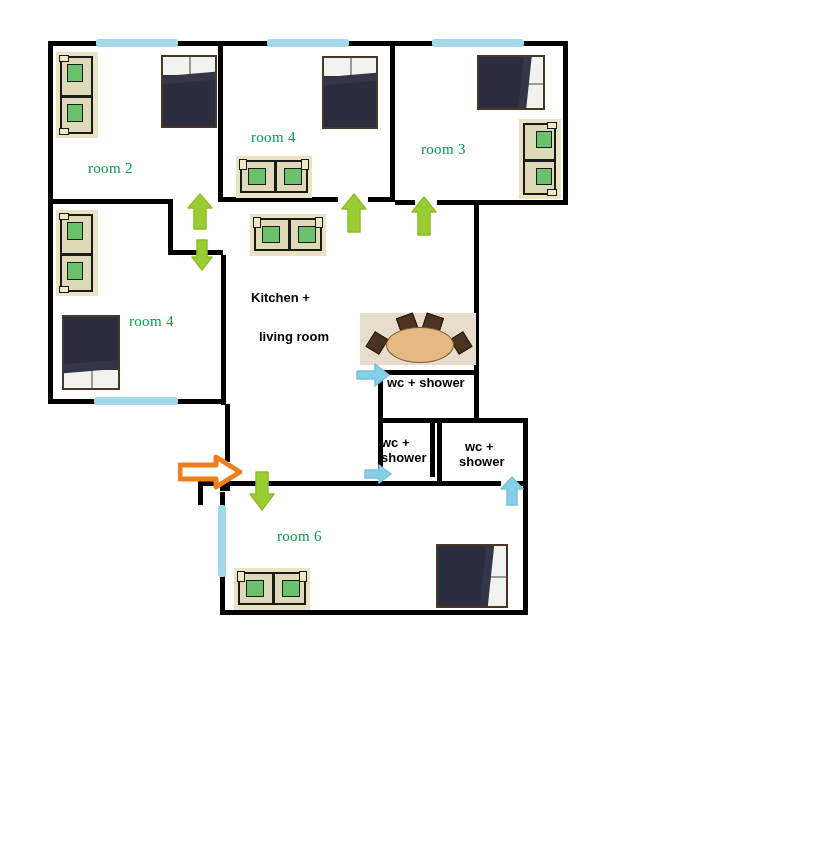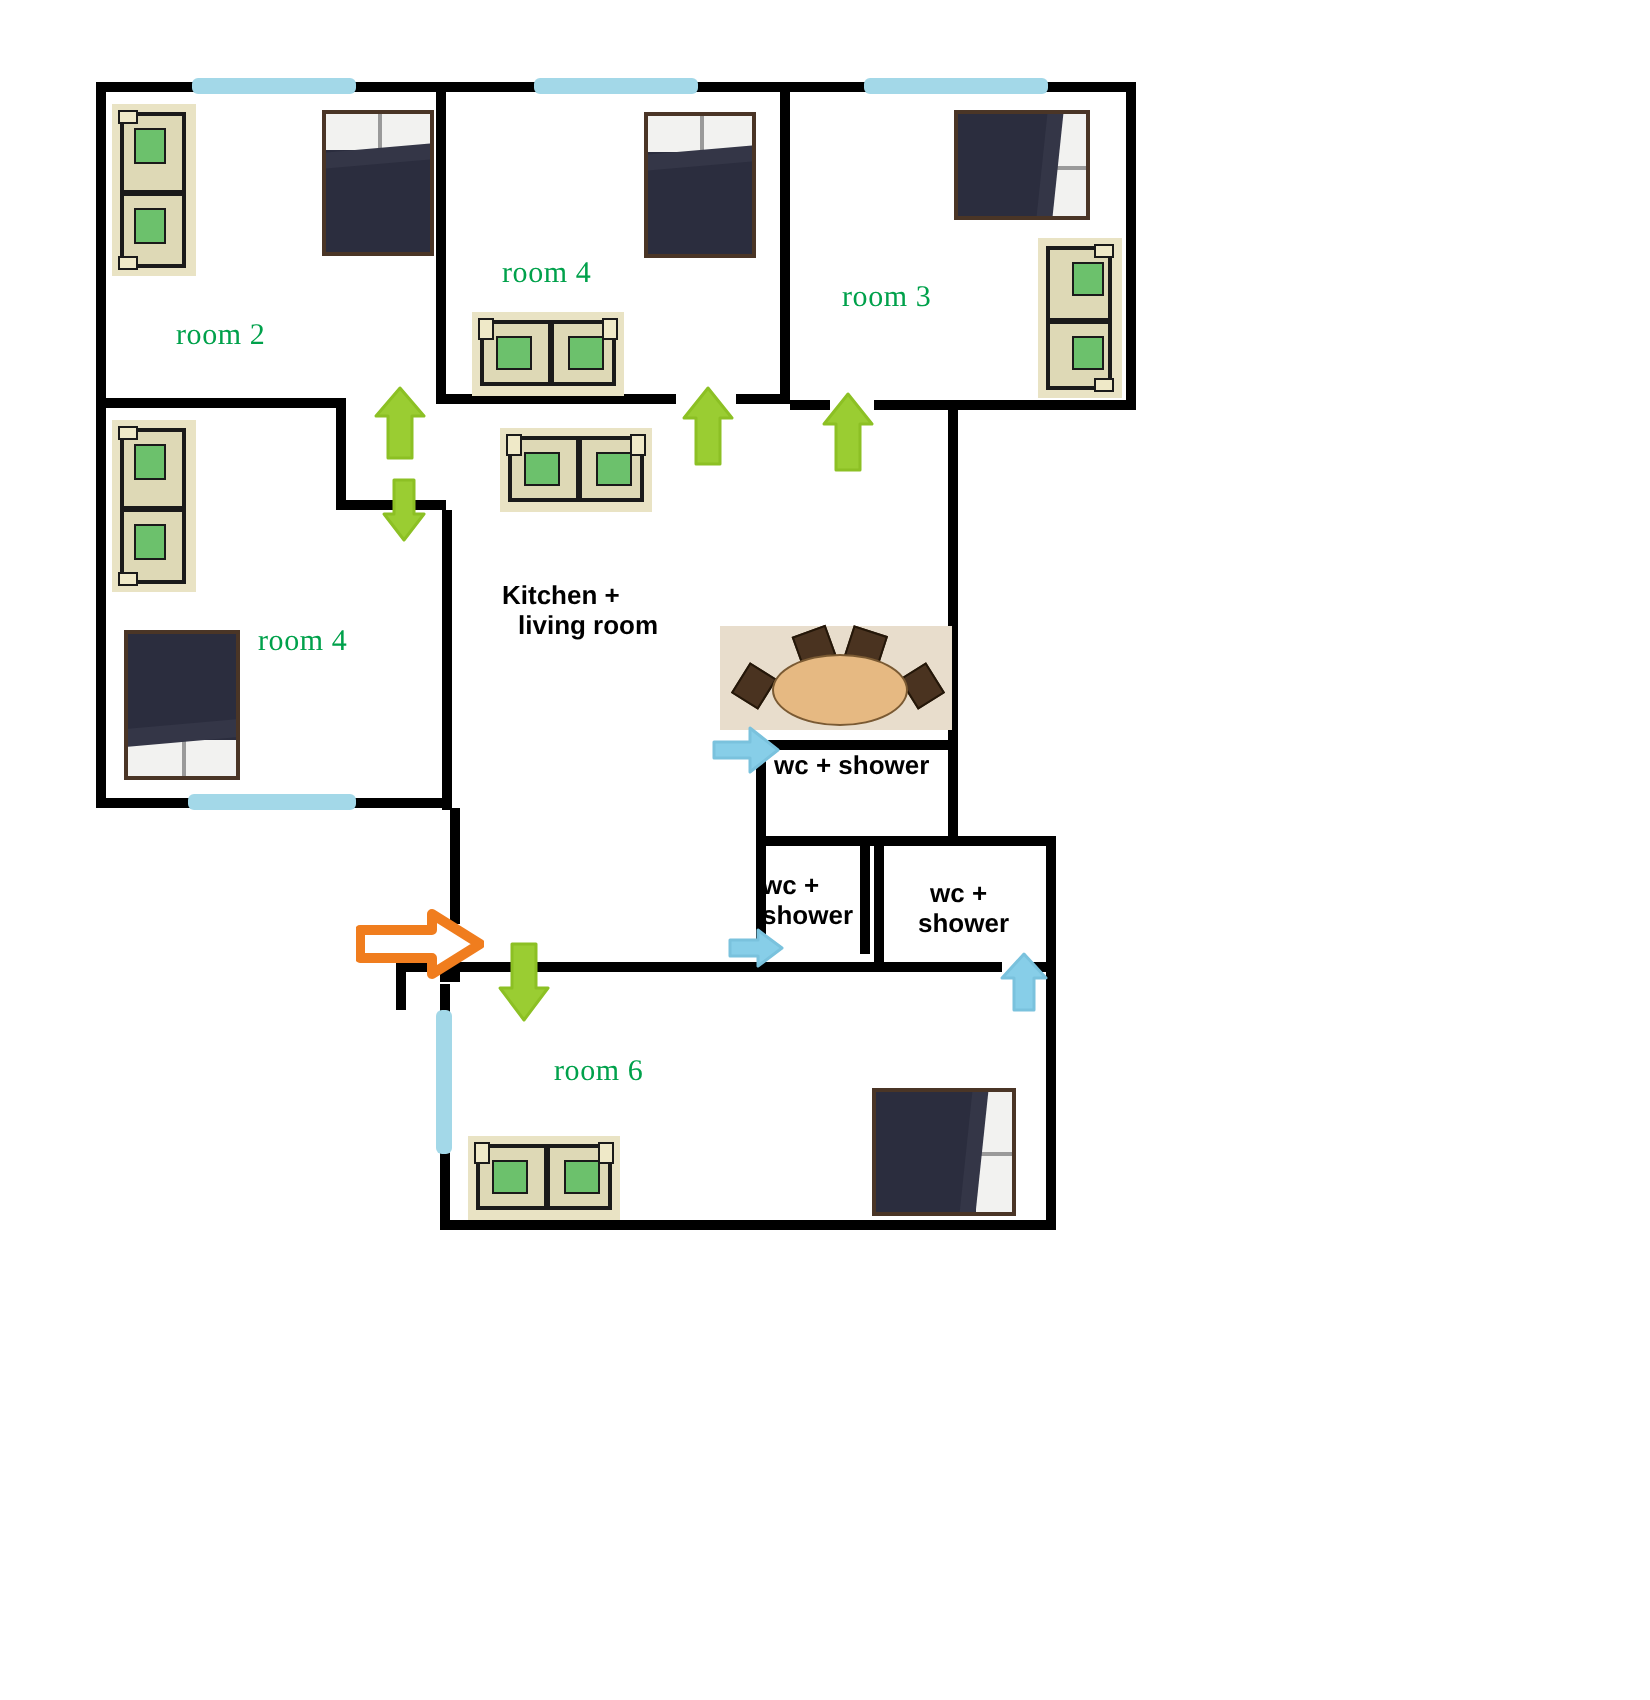--- a/index.html
+++ b/index.html
@@ -254,21 +254,21 @@
   </div>
 
   <div class="room-label" style="left:88px;  top:160px;">room 2</div>
   <div class="room-label" style="left:251px; top:129px;">room 4</div>
   <div class="room-label" style="left:421px; top:141px;">room 3</div>
   <div class="room-label" style="left:129px; top:313px;">room 4</div>
   <div class="room-label" style="left:277px; top:528px;">room 6</div>
 
   <div class="bold-label" style="left:251px; top:290px;">
     <div>Kitchen +</div>
-    <div style="padding-left:8px;">living room</div>
+    <div style="padding-left:8px;margin-top:24px;">living room</div>
   </div>
 
   <div class="bold-label" style="left:387px; top:375px;">
     <div>wc + shower</div>
   </div>
 
   <div class="bold-label" style="left:381px; top:435px;">
     <div>wc +</div>
     <div>shower</div>
   </div>

